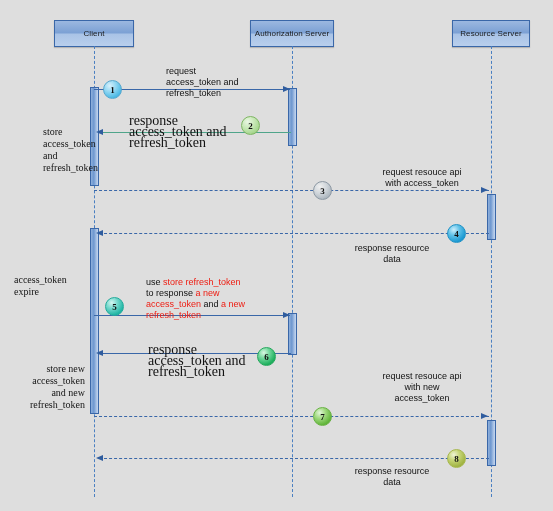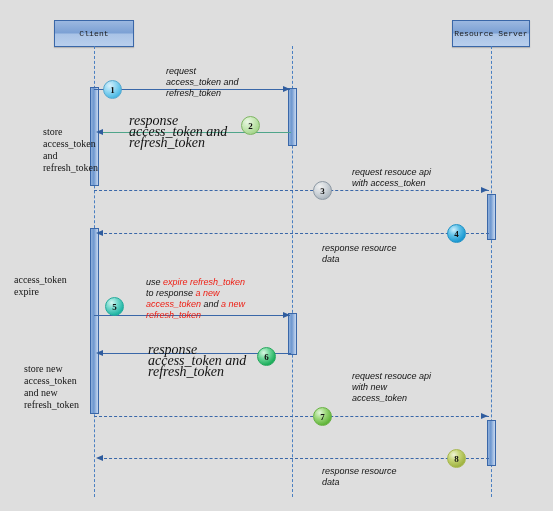--- a/index.html
+++ b/index.html
@@ -24,21 +24,21 @@
     position: absolute;
     height: 27px;
     border: 1px solid #3a67a8;
     background: linear-gradient(to bottom, #9cb8e0 0%, #7ba0d4 48%, #a9c3e6 52%, #b9cfec 100%);
     display: flex;
     align-items: center;
     justify-content: center;
     box-shadow: 0 1px 1px rgba(0,0,0,0.18);
   }
   .actor-label {
-    font-family: Liberation Mono, monospace;
+    font-family: Liberation Sans, sans-serif;
     font-size: 8px;
     color: #1a1a1a;
     letter-spacing: 0.1px;
     white-space: nowrap;
   }
 
   
   .lifeline {
     position: absolute;
     width: 0;
@@ -80,28 +80,27 @@
   }
 
   
   .msg-text {
     position: absolute;
     font-family: "Liberation Sans", sans-serif;
     font-size: 9px;
     line-height: 11px;
     color: #111111;
     white-space: pre-line;
-    font-style: italic;
   }
   .msg-text.serif {
     font-family: "Liberation Serif", serif;
     font-size: 14px;
     line-height: 11px;
   }
-  .center { }
+  .center { text-align: center; }
   .left   { text-align: left; }
 
   
   .note {
     position: absolute;
     font-family: "Liberation Serif", serif;
     font-size: 10px;
     line-height: 12px;
     color: #141414;
     white-space: pre-line;
@@ -159,20 +158,23 @@
 </style>
 </head>
 <body>
 
 <div id="canvas">
 
   <div class="actor-box" style="left:54px; top:20px; width:80px;">
     <span class="actor-label">Client</span>
   </div>
 
+  <div class="actor-box" style="left:250px; top:20px; width:84px;">
+    <span class="actor-label">Authorization Server</span>
+  </div>
 
   <div class="actor-box" style="left:452px; top:20px; width:78px;">
     <span class="actor-label">Resource Server</span>
   </div>
 
   <div class="lifeline" style="left:94px;"></div>
   <div class="lifeline" style="left:292px;"></div>
   <div class="lifeline" style="left:491px;"></div>
 
   <div class="activation" style="left:90px; top:87px; height:99px;"></div>
@@ -186,21 +188,21 @@
   <div class="activation" style="left:487px; top:194px; height:46px;"></div>
 
   <div class="activation" style="left:487px; top:420px; height:46px;"></div>
 
   <div class="note" style="left:14px; top:126px;margin-left:29px;">store
 access_token
 and
 refresh_token</div>
   <div class="note" style="left:14px; top:274px;">access_token
 expire</div>
-  <div class="note" style="left:24px; top:363px;">store new
+  <div class="note" style="left:30px; top:363px;text-align:right;">store new
 access_token
 and new
 refresh_token</div>
 
   <div class="msg-line solid-blue" style="left:94px; top:89px; width:196px;"></div>
   <div class="arrowhead arrow-right" style="left:283px; top:86px;"></div>
   <div class="msg-text left" style="left:166px; top:66px; width:140px;">request
 access_token and
 refresh_token</div>
   <div class="bullet b-lightblue" style="left:103px; top:80px;">1</div>
@@ -220,21 +222,21 @@
 
   <div class="msg-line dashed-blue" style="left:99px; top:233px; width:390px;"></div>
   <div class="arrowhead arrow-left" style="left:96px; top:230px;"></div>
   <div class="msg-text center" style="left:322px; top:243px; width:140px;">response resource
 data</div>
   <div class="bullet b-blue" style="left:447px; top:224px;">4</div>
 
   <div class="msg-line solid-blue" style="left:94px; top:315px; width:196px;"></div>
   <div class="arrowhead arrow-right" style="left:283px; top:312px;"></div>
   <div class="msg-text left" id="msg5-rich" style="left:146px; top:277px; width:150px; white-space:normal;">
-      <div><span class="btok">use </span><span class="rtok">expire refresh_token</span></div>
+      <div><span class="btok">use </span><span class="rtok">store refresh_token</span></div>
       <div><span class="btok">to response </span><span class="rtok">a new</span></div>
       <div><span class="rtok">access_token</span><span class="btok"> and </span><span class="rtok">a new</span></div>
       <div><span class="rtok">refresh_token</span></div>
     </div>
   <div class="bullet b-teal" style="left:105px; top:297px;">5</div>
 
   <div class="msg-line solid-blue" style="left:99px; top:353px; width:192px;"></div>
   <div class="arrowhead arrow-left" style="left:96px; top:350px;"></div>
   <div class="msg-text serif left" style="left:148px; top:344px; width:130px;">response
 access_token and

